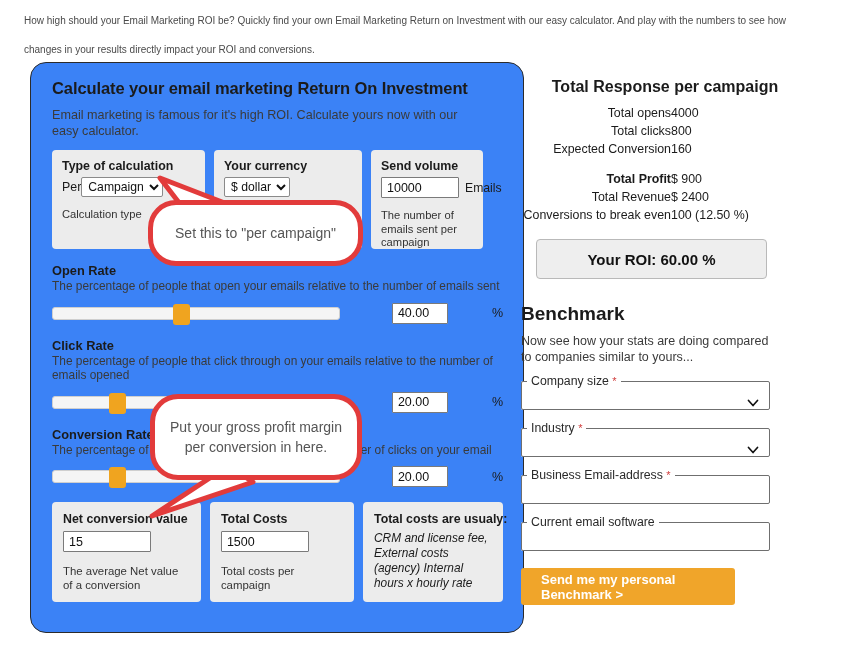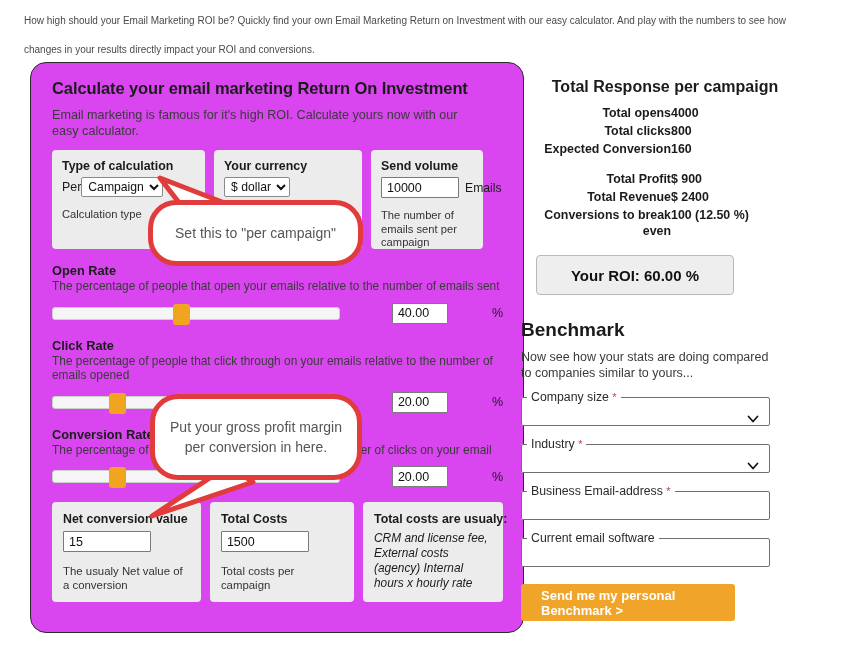--- a/index.html
+++ b/index.html
@@ -29,21 +29,21 @@
 
   
   .calc-card {
     position: absolute;
     left: 30px;
     top: 62px;
     width: 494px;
     height: 571px;
     border: 1.5px solid #2b2b2b;
     border-radius: 16px;
-    background: #d946ef;
+    background: #3b82f6;
     box-sizing: border-box;
   }
   .calc-inner {
     padding: 16px 20px 0 21px;
   }
   .calc-title {
     font-size: 16.5px;
     font-weight: bold;
     color: #1b1b1b;
     margin: 0 0 9px 0;
@@ -209,32 +209,31 @@
   table.res-table {
     border-collapse: collapse;
     width: 255px;
     margin-left: 3px;
   }
   table.res-table td {
     font-size: 12.4px;
     color: #1b1b1b;
     padding: 1px 0;
     vertical-align: top;
-    font-weight: bold;
   }
   td.rlabel { text-align: right; width: 148px; padding-right: 12px; line-height: 16px; }
   td.rval { text-align: left; line-height: 16px; }
   tr.spacer td { height: 12px; padding: 0; }
   td.bold-label { font-weight: bold; font-size: 12.8px; }
   td.big-val { font-size: 17px; }
   td.med-val { font-size: 12.6px; }
 
   .roi-box {
     margin: 15px 0 0 16px;
-    width: 198px;
+    width: 231px;
     height: 40px;
     background: #eeeeee;
     border: 1px solid #b9b9b9;
     border-radius: 4px;
     display: flex;
     align-items: center;
     justify-content: center;
     font-size: 15px;
     font-weight: bold;
     color: #111;
@@ -415,21 +414,21 @@
         <input class="ui-text pct-input" value="20.00" style="">
         <span class="pct-sign">%</span>
       </div>
     </div>
 
     <div class="bottom-row">
 
       <div class="bpanel b1">
         <div class="bp-title">Net conversion value</div>
         <input class="ui-text money" value="15" style="">
-        <div class="bp-note">The usualy Net value of a conversion</div>
+        <div class="bp-note">The average Net value of a conversion</div>
       </div>
 
       <div class="bpanel b2">
         <div class="bp-title">Total Costs</div>
         <input class="ui-text money" value="1500" style="">
         <div class="bp-note">Total costs per campaign</div>
       </div>
 
       <div class="bpanel b3">
         <div class="bp-title">Total costs are usualy:</div>

